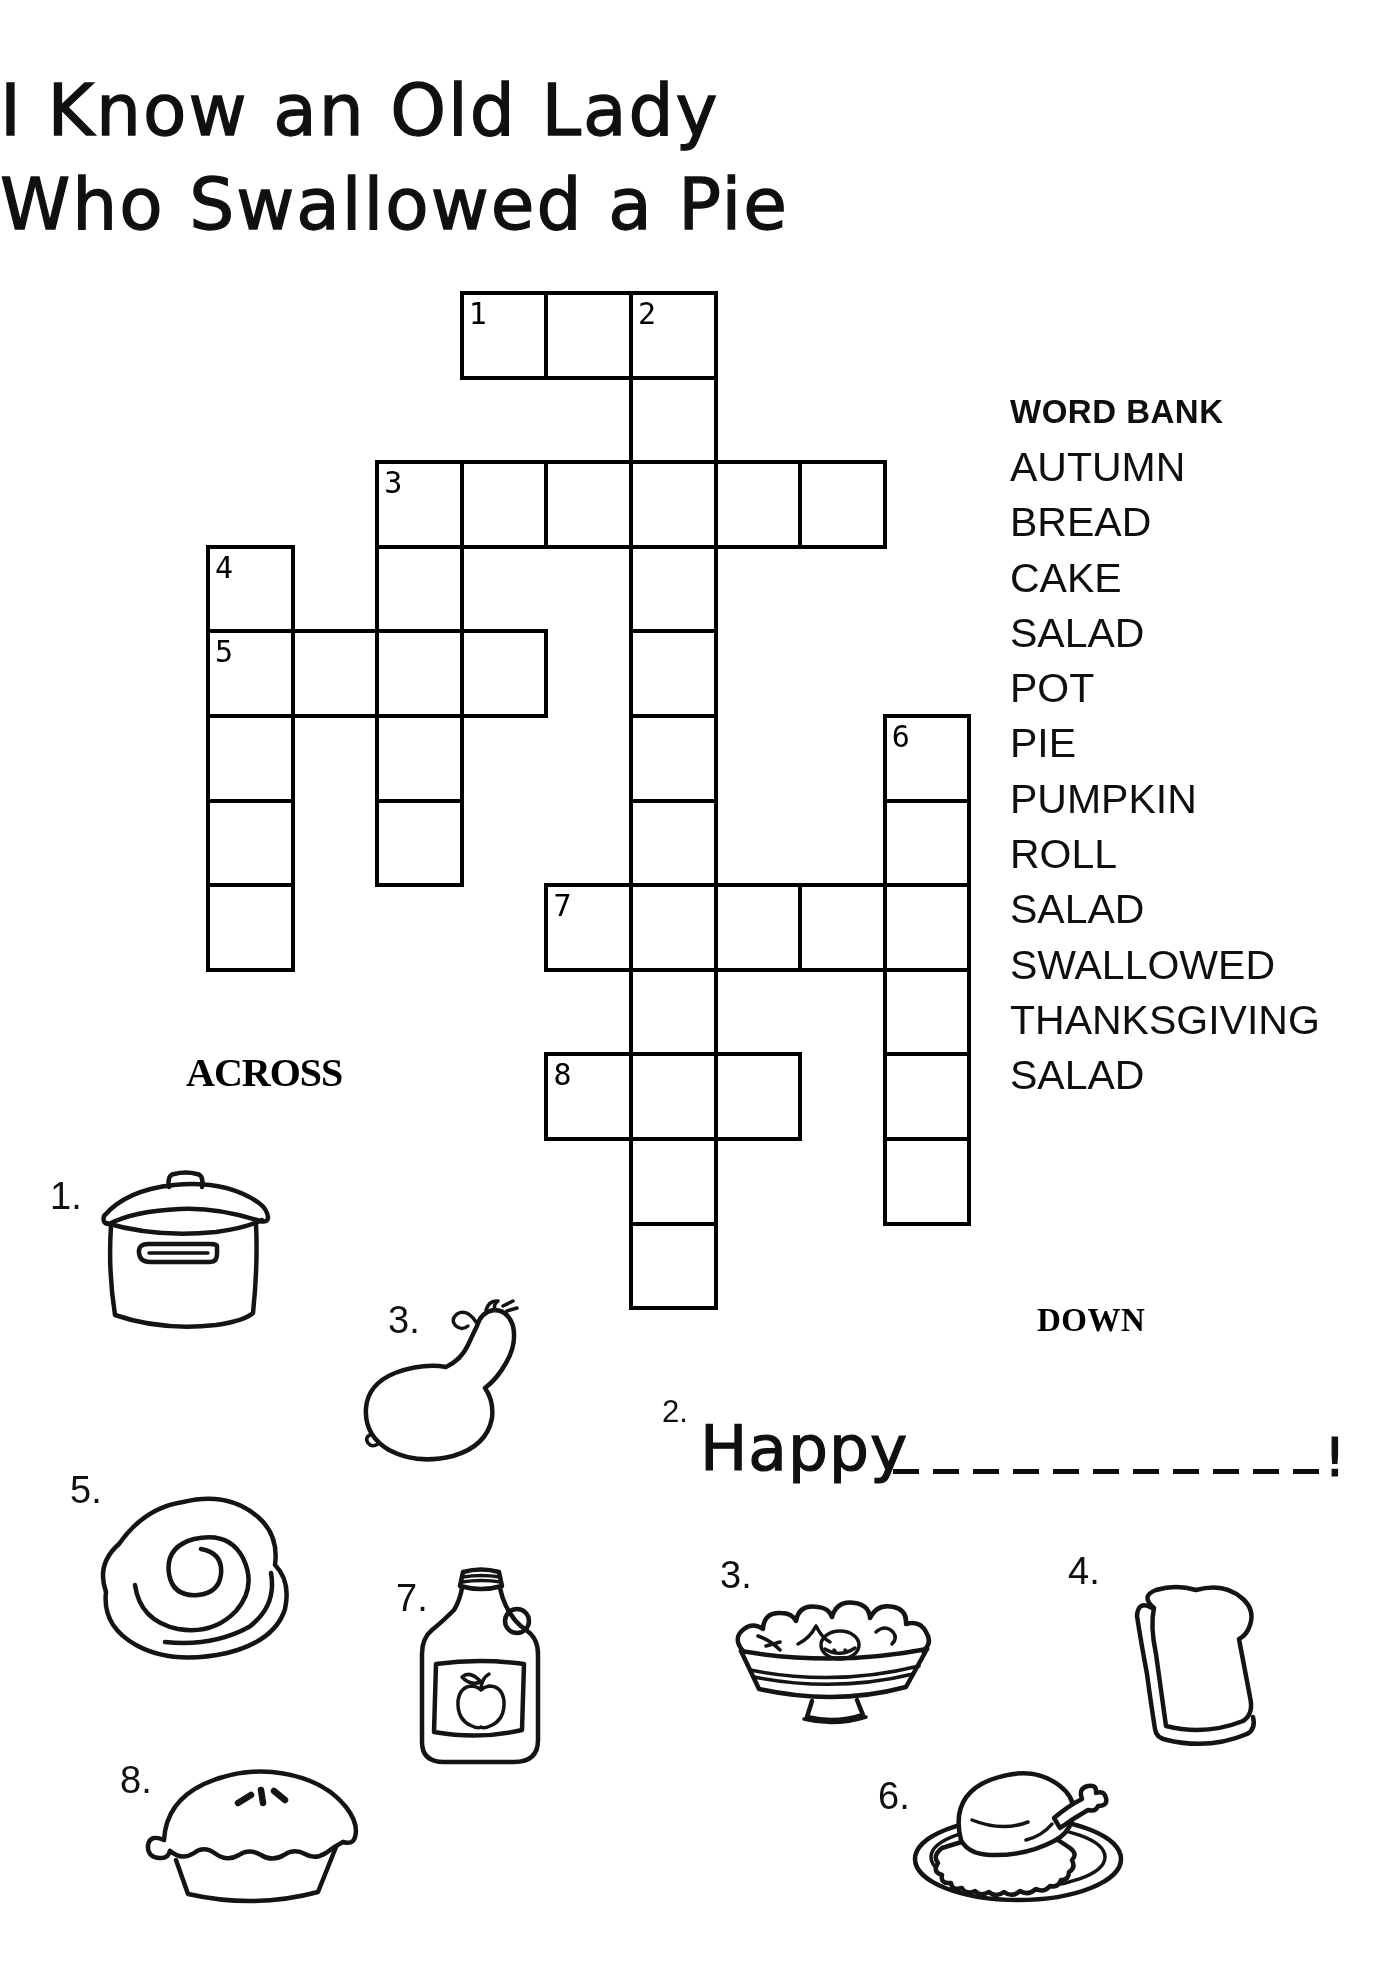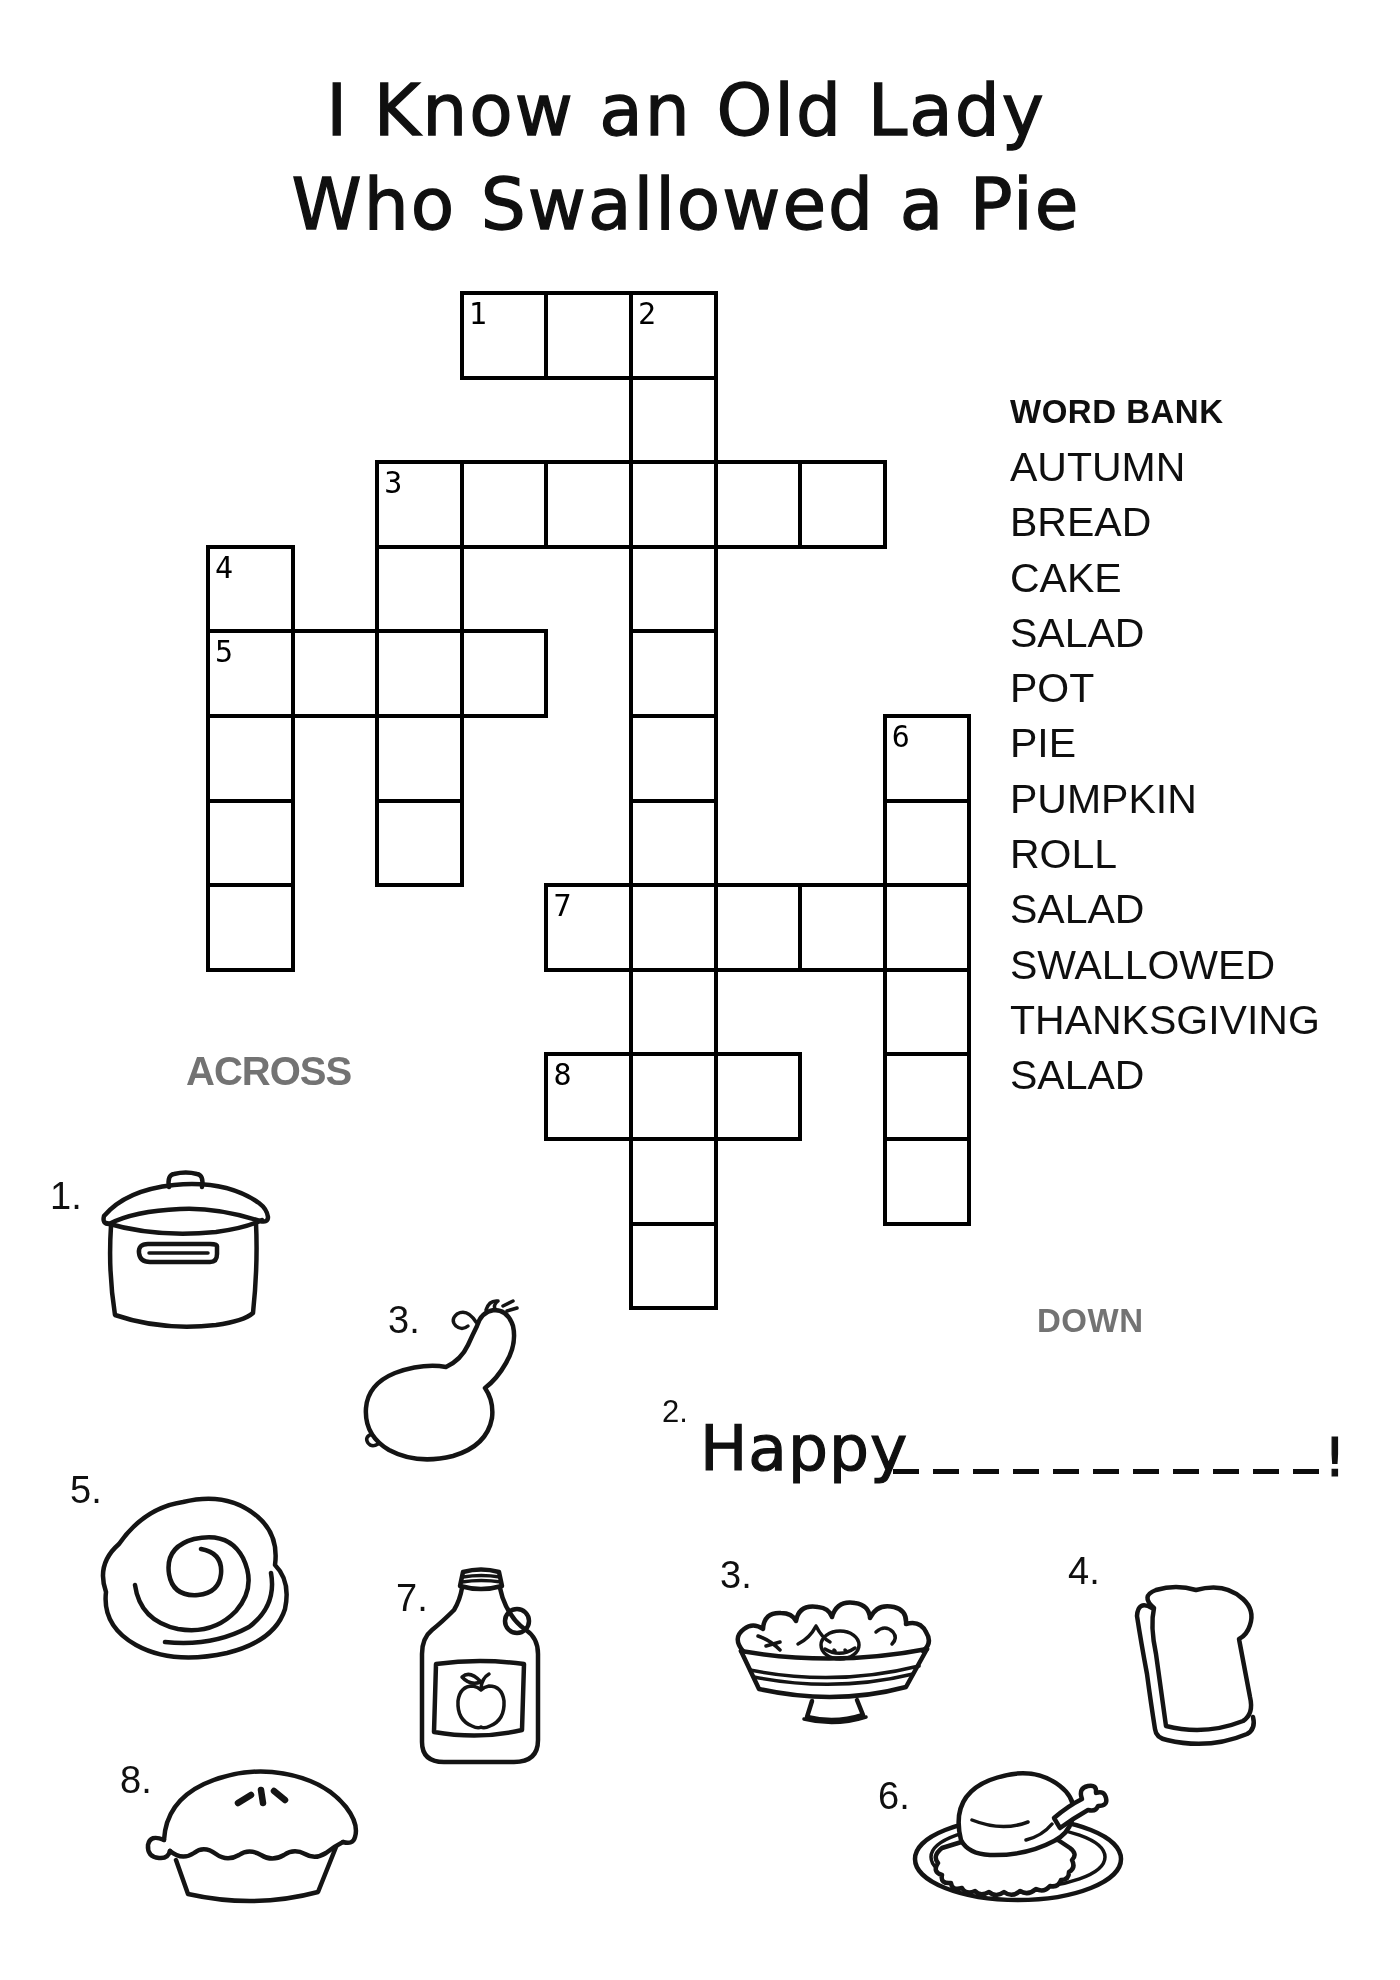--- a/index.html
+++ b/index.html
@@ -1,32 +1,32 @@
 <!DOCTYPE html>
 <html><head>
 <meta charset="utf-8">
 <style>
   html,body{margin:0;padding:0;background:#fff;}
   .page{position:relative;width:1400px;height:1980px;background:#fff;overflow:hidden;
         font-family:"Liberation Sans",sans-serif;color:#0f0f0f;}
   .abs{position:absolute;}
-  .title{left:0;top:64px;width:1372px;text-align:center;
+  .title{left:0;top:64px;width:1372px;
          font-family:"DejaVu Sans",sans-serif;font-size:71px;line-height:94px;
          letter-spacing:2px;color:#101010;-webkit-text-stroke:1.3px #101010;}
   
   .cell{position:absolute;width:88.6px;height:88.6px;border:4px solid #000;
         box-sizing:border-box;background:#fff;}
   .cellnum{display:block;margin:2px 0 0 5px;font-family:"DejaVu Sans Mono",monospace;
            font-size:30px;line-height:1.1;color:#000;}
   
   .wordbank{left:1010px;top:384px;width:360px;text-align:left;}
   .wb-header{font-weight:bold;font-size:33px;line-height:56px;letter-spacing:.5px;}
   .wb-word{font-size:41px;line-height:55.3px;}
   
-  .seclabel{font-weight:bold;color:#737373;}
+  .seclabel{font-weight:bold;color:#000000;font-family:Liberation Serif, serif;}
   #across-label{left:186px;top:1049px;font-size:40px;letter-spacing:-1px;}
   #down-label{left:1037px;top:1302px;font-size:33px;letter-spacing:.5px;}
   
   .cluenum{font-size:38px;color:#101010;}
   .cluenum-sm{font-size:31px;color:#101010;}
   
   .happy-word{left:700px;top:1412px;font-family:"DejaVu Sans",sans-serif;font-size:63px;
               letter-spacing:1px;color:#101010;text-align:center;-webkit-text-stroke:1.2px #101010;}
   .blankline{left:893px;top:1469px;width:437px;height:5px;
              background:repeating-linear-gradient(90deg,#0c0c0c 0 26px,transparent 26px 40px);}

